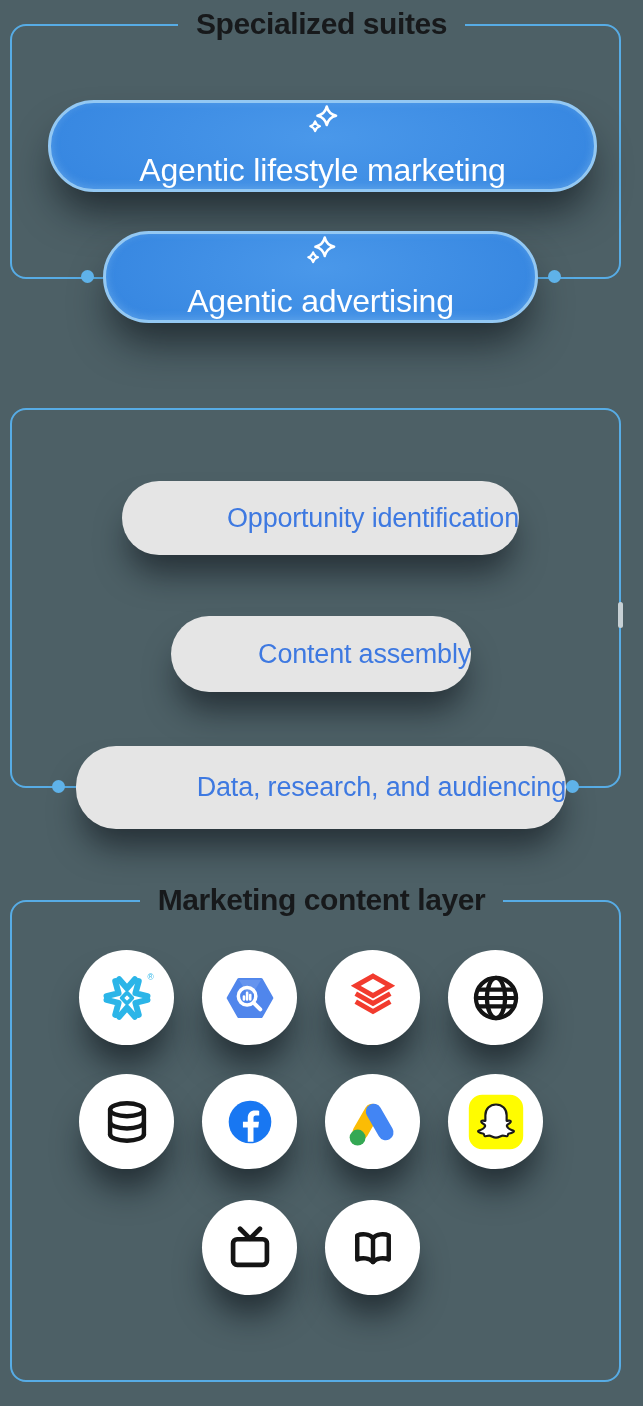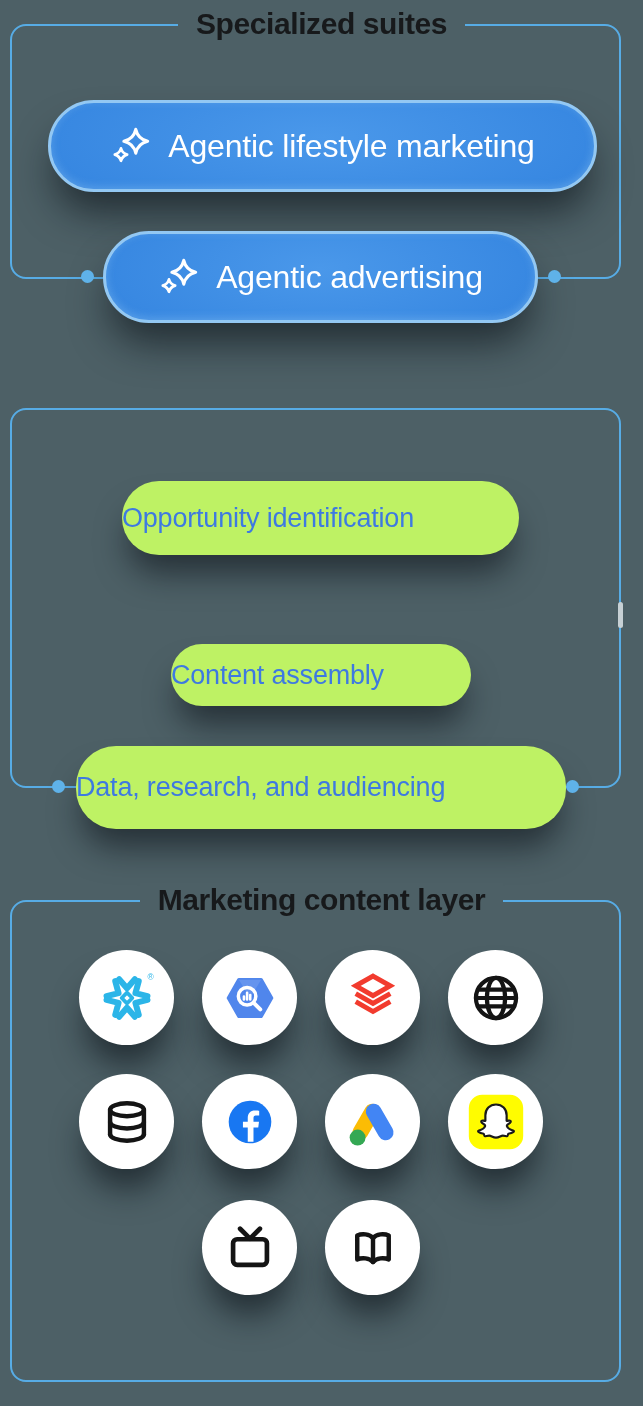--- a/index.html
+++ b/index.html
@@ -46,28 +46,29 @@
     gap: 16px;
     border-radius: 48px;
     border: 3px solid #93C8F3;
     background: radial-gradient(100% 190% at 50% 40%, #4A98EA 0%, #3787E1 52%, #2B71CD 100%);
     color: #FFFFFF;
     font-size: 32px;
     font-weight: 500;
     letter-spacing: -0.2px;
     box-shadow: 0 26px 38px -6px rgba(10,16,22,0.62), inset 0 -2px 8px rgba(170,215,250,0.30);
     z-index: 4;
+    flex-direction: column;
   }
   .pill {
     position: absolute;
     box-sizing: border-box;
     display: flex;
     align-items: center;
-    justify-content: flex-start;
-    background: #bef264;
+    justify-content: flex-end;
+    background: #e5e5e5;
     color: #3E79E1;
     font-size: 27px;
     font-weight: 500;
     letter-spacing: -0.2px;
     box-shadow: 0 24px 32px -6px rgba(10,16,22,0.58);
     z-index: 4;
   }
   .dot {
     position: absolute;
     width: 13px;
@@ -129,21 +130,21 @@
   <div class="dot" style="left:81px; top:270px;"></div>
   <div class="dot" style="left:548px; top:270px;"></div>
 
   <div class="frame" style="left:10px; top:408px; width:607px; height:376px;"></div>
 
 
   <div class="pill" style="left:122px; top:481px; width:397px; height:74px; border-radius:37px;">
     <span>Opportunity identification</span>
   </div>
 
-  <div class="pill" style="left:171px; top:644px; width:300px; height:62px; border-radius:38px;">
+  <div class="pill" style="left:171px; top:616px; width:300px; height:76px; border-radius:38px;">
     <span>Content assembly</span>
   </div>
 
   <div class="pill" style="left:76px; top:746px; width:490px; height:83px; border-radius:40px;">
     <span>Data, research, and audiencing</span>
   </div>
 
   <div class="dot" style="left:52px; top:780px;"></div>
   <div class="dot" style="left:566px; top:780px;"></div>
 

